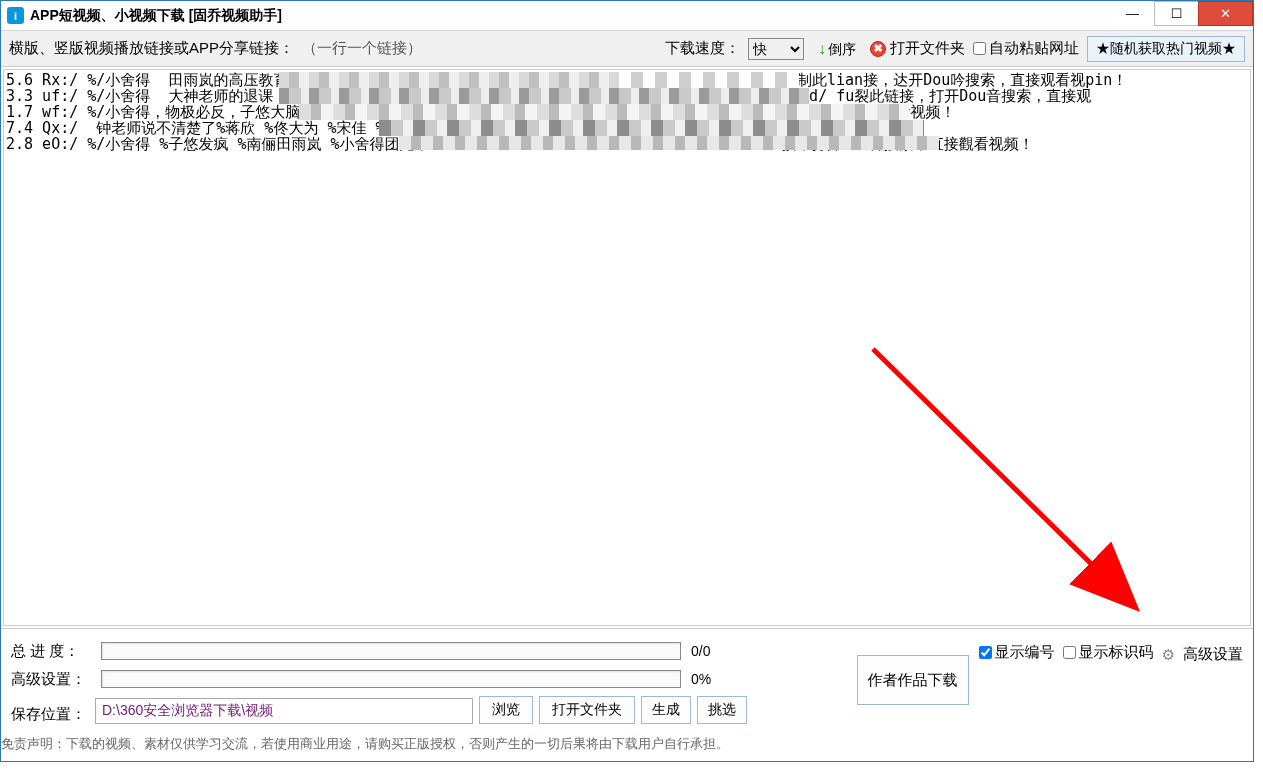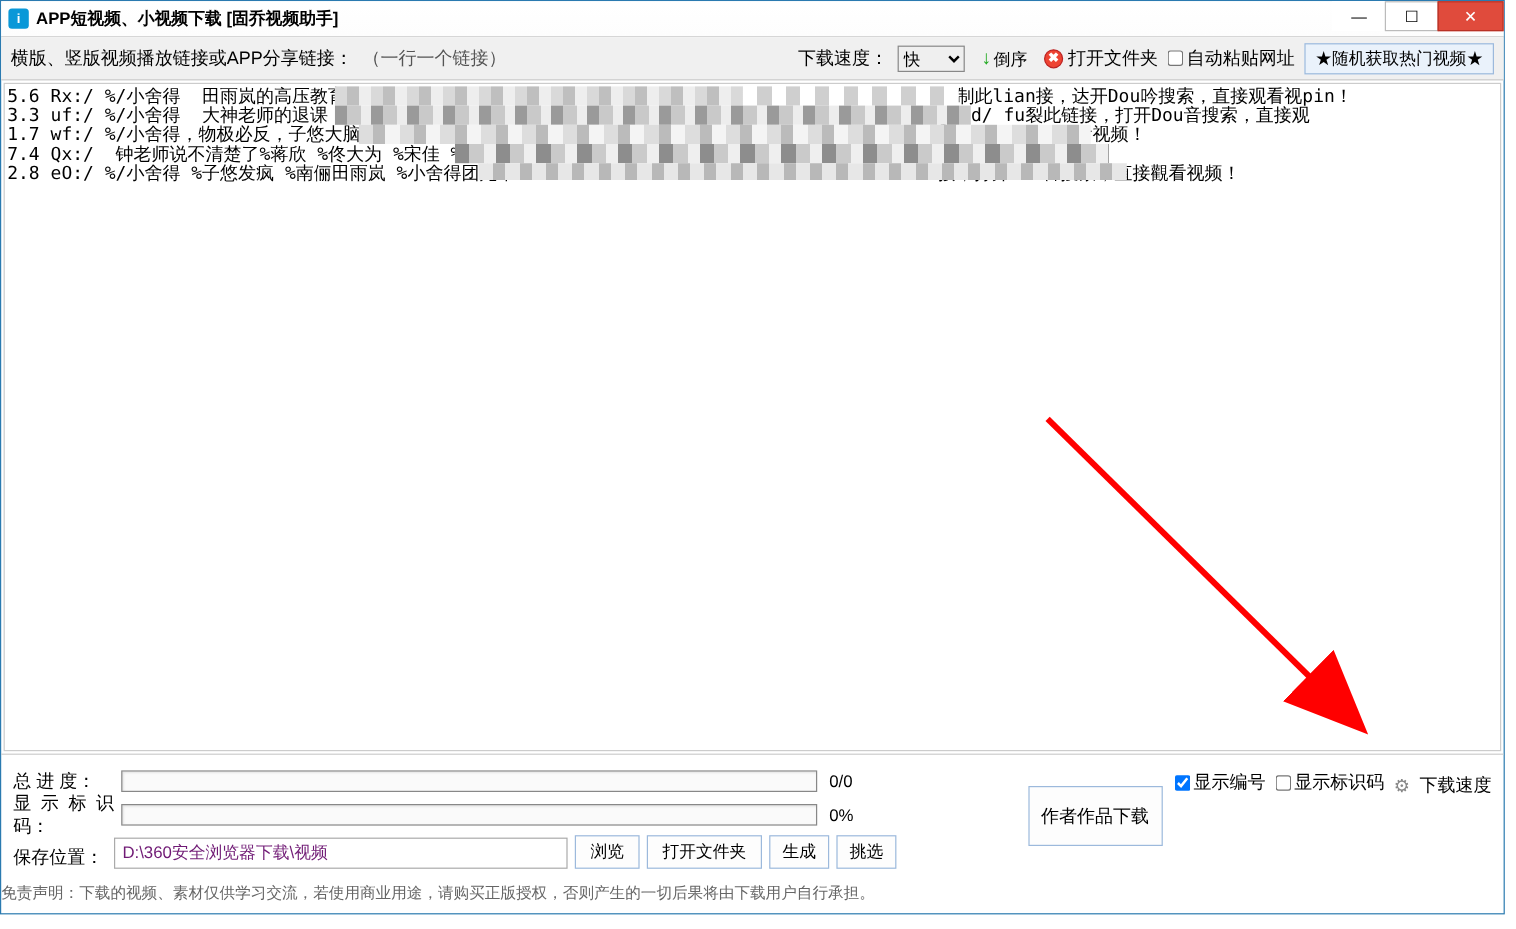--- a/index.html
+++ b/index.html
@@ -246,26 +246,26 @@
         <label class="chk-lbl">
           <input type="checkbox" checked="" style="">
           <span>显示编号</span>
         </label>
         <label class="chk-lbl">
           <input type="checkbox" style="">
           <span>显示标识码</span>
         </label>
         <div class="adv-row">
           <span class="gear">⚙</span>
-          <a href="#" style="color:#000;text-decoration:none">下载速度</a>
+          <a href="#" style="color:#000;text-decoration:none">高级设置</a>
         </div>
       </div>
     </div>
 
-    <div class="lbl">显示标识码：</div>
+    <div class="lbl">高级设置：</div>
     <div class="progress"></div>
     <div class="stat">0%</div>
 
     <div class="save-row">
       <div class="save-lbl">保存位置：</div>
       <input class="save-input" value="D:\360安全浏览器下载\视频" style="">
       <button class="sq-btn">浏览</button>
       <button class="sq-btn">打开文件夹</button>
       <button class="sq-btn" style="padding:0 10px">生成</button>
       <button class="sq-btn" style="padding:0 10px">挑选</button>

